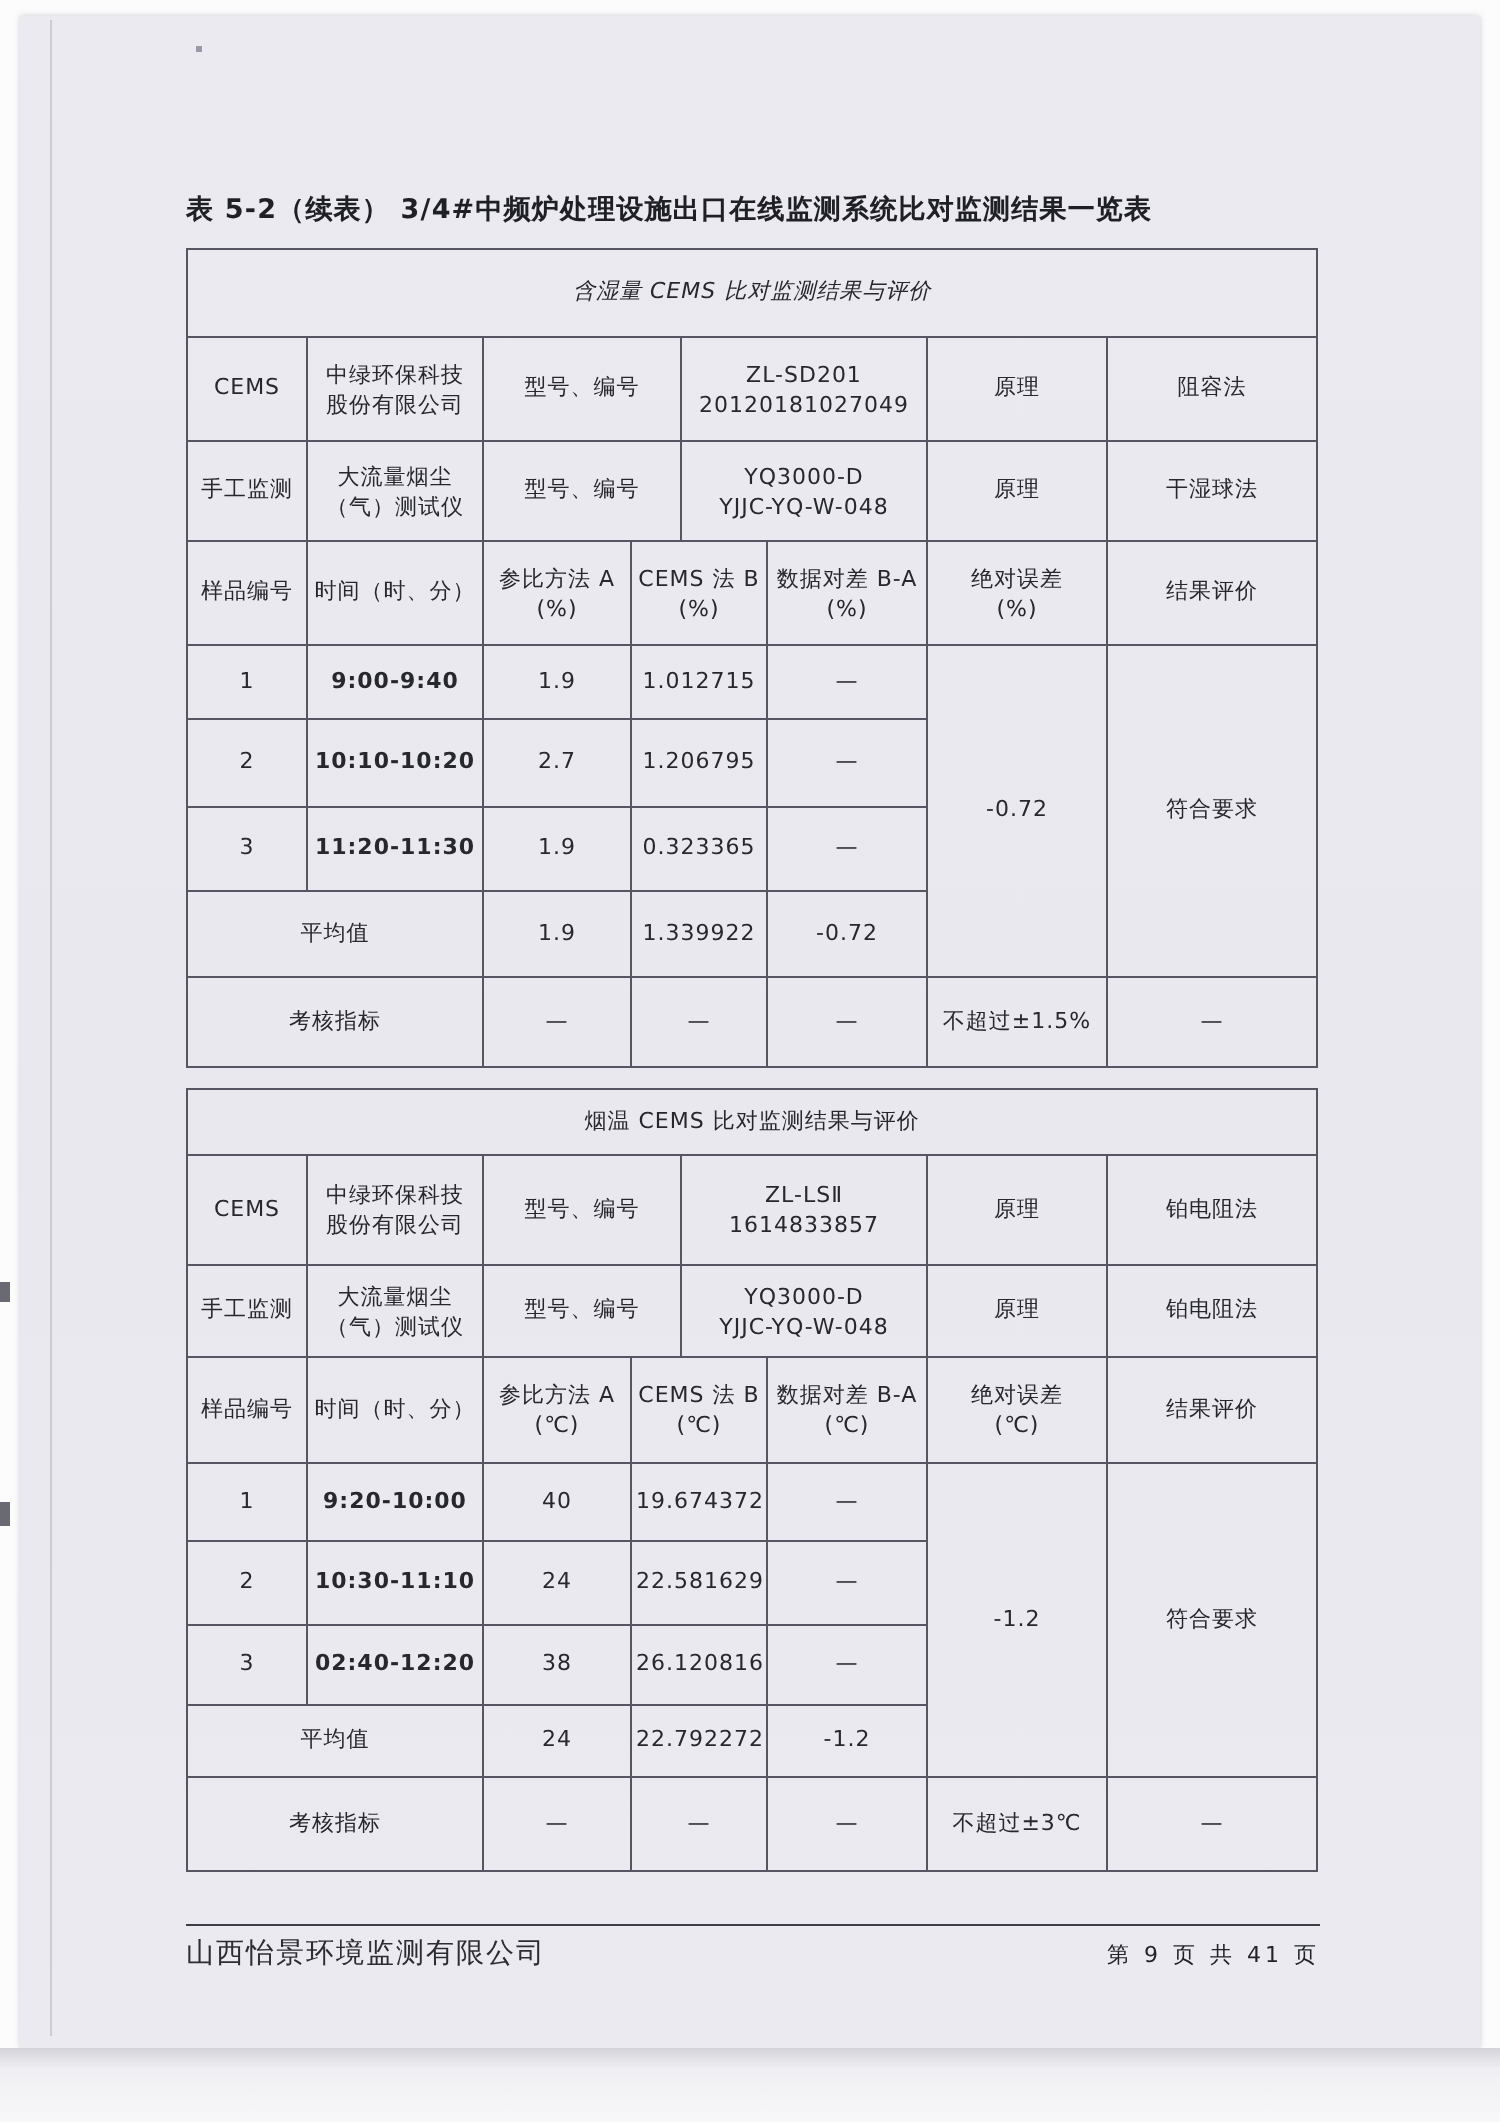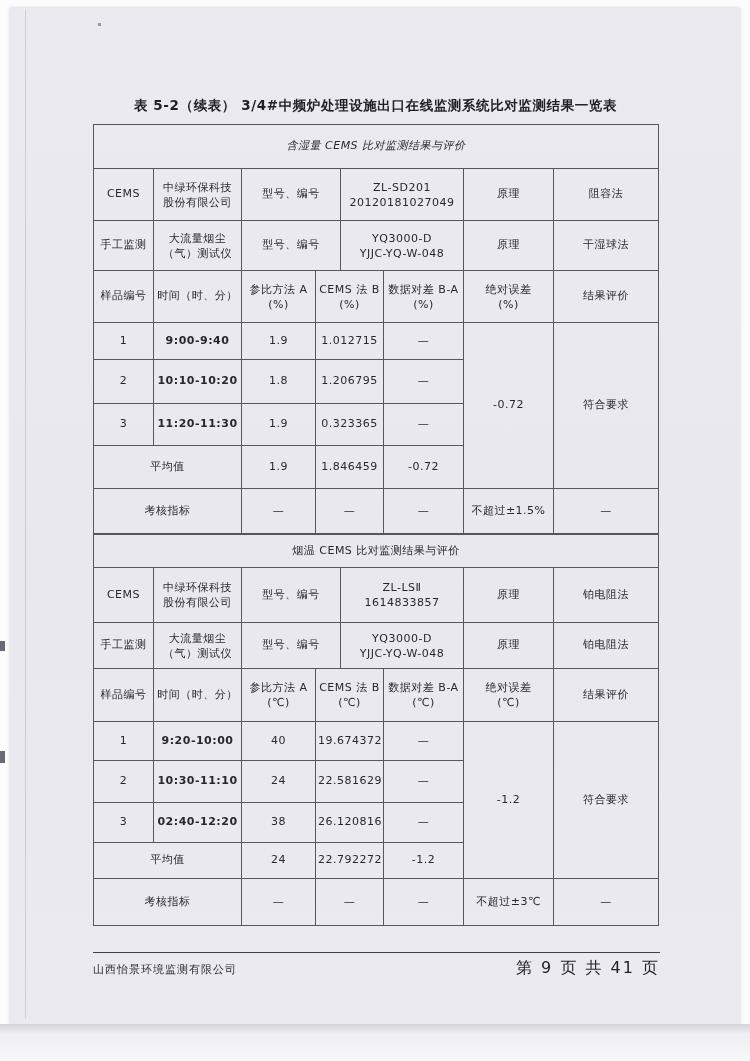--- a/index.html
+++ b/index.html
@@ -30,32 +30,31 @@
 
   
   .bottom-band {
     position: absolute; left: 0; top: 1024px; width: 750px; height: 37px;
     background: linear-gradient(180deg, #d3d3da 0%, #efeff3 28%, #f8f8fa 100%);
   }
 
   .content { position: absolute; left: 83px; top: 88px; width: 565px; }
 
   .page-title {
-    text-align: center;
     font-size: 13.5px; font-weight: bold; color: #1f1f26;
     letter-spacing: 0.6px;
     margin: 0 0 10px 0; line-height: 18px;
     white-space: nowrap;
   }
 
   table.t {
     border-collapse: collapse; table-layout: fixed;
     width: 565px;
   }
-  table.t2 { }
+  table.t2 { margin-top: 10px; }
   table.t td {
     border: 1px solid #565662;
     font-size: 11px; color: #27272e;
     text-align: center; vertical-align: middle;
     padding: 1px 2px; letter-spacing: 0.5px; line-height: 1.3;
     overflow: hidden;
   }
   .title-cell { font-size: 12.5px; letter-spacing: 1.5px; color: #222228; }
   .ln { line-height: 15px; }
   .bold { font-weight: bold; letter-spacing: 0.2px; }
@@ -82,22 +81,22 @@
   .t2-d3     { height: 40px; }
   .t2-avg    { height: 36px; }
   .t2-assess { height: 47px; }
 
   .footer { margin-top: 26px; width: 567px; }
   .footer-rule { border-top: 1.5px solid #3e3e48; width: 567px; }
   .footer-row {
     display: flex; justify-content: space-between; align-items: baseline;
     padding-top: 5px;
   }
-  .footer-left  { font-size: 11px; color: #2c2c33; letter-spacing: 1px; }
-  .footer-right { font-size: 16px; color: #22222a; letter-spacing: 2px; }
+  .footer-left  { font-size: 14px; color: #2c2c33; letter-spacing: 1px; }
+  .footer-right { font-size: 11px; color: #22222a; letter-spacing: 2px; }
 </style>
 </head>
 <body>
 
 <div class="scan-wrap">
   <div class="paper">
     <div class="paper-edge-line"></div>
 
     <div class="content">
       <div class="page-title">表 5-2（续表）  3/4#中频炉处理设施出口在线监测系统比对监测结果一览表</div>
@@ -171,35 +170,35 @@
           <td class="bold">9:00-9:40</td>
           <td class="num">1.9</td>
           <td colspan="2" class="num">1.012715</td>
           <td>—</td>
           <td rowspan="4" class="num">-0.72</td>
           <td rowspan="4">符合要求</td>
         </tr>
         <tr class="t1-d2">
           <td>2</td>
           <td class="bold">10:10-10:20</td>
-          <td class="num">1.8</td>
+          <td class="num">2.7</td>
           <td colspan="2" class="num">1.206795</td>
           <td>—</td>
         </tr>
         <tr class="t1-d3">
           <td>3</td>
           <td class="bold">11:20-11:30</td>
           <td class="num">1.9</td>
           <td colspan="2" class="num">0.323365</td>
           <td>—</td>
         </tr>
         <tr class="t1-avg">
           <td colspan="2">平均值</td>
           <td class="num">1.9</td>
-          <td colspan="2" class="num">1.846459</td>
+          <td colspan="2" class="num">1.339922</td>
           <td class="num">-0.72</td>
         </tr>
         <tr class="t1-assess">
           <td colspan="2">考核指标</td>
           <td>—</td>
           <td colspan="2">—</td>
           <td>—</td>
           <td>不超过±1.5%</td>
           <td>—</td>
         </tr>

